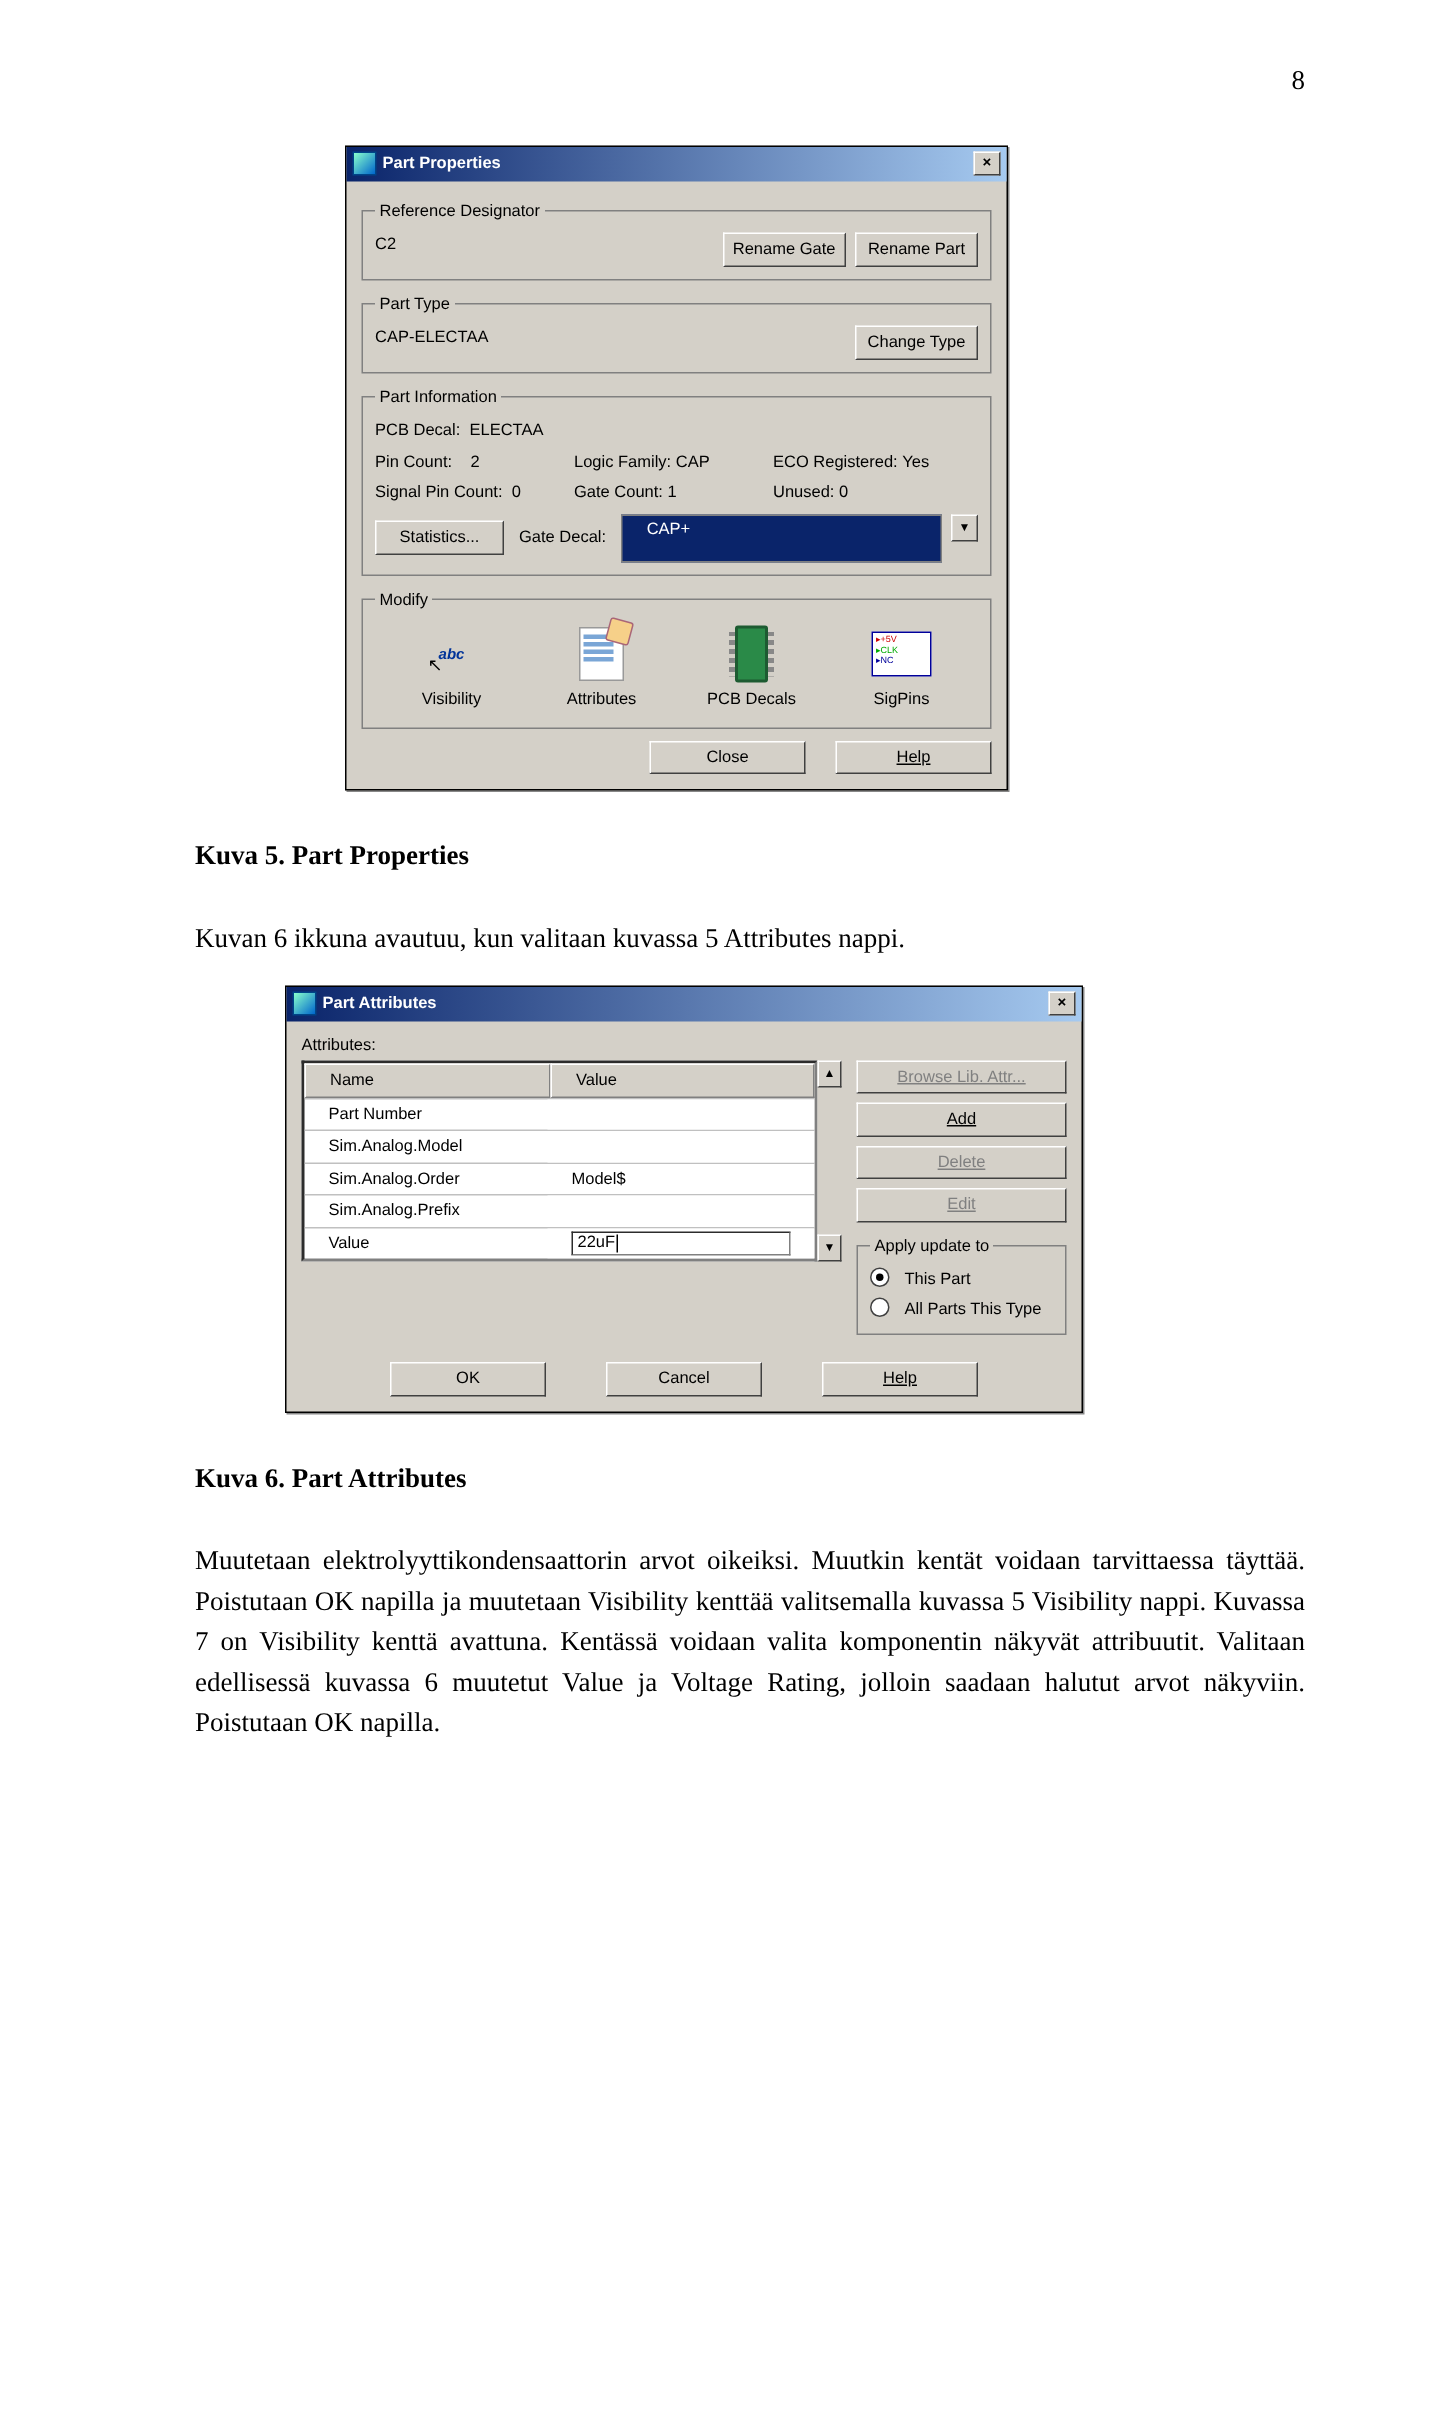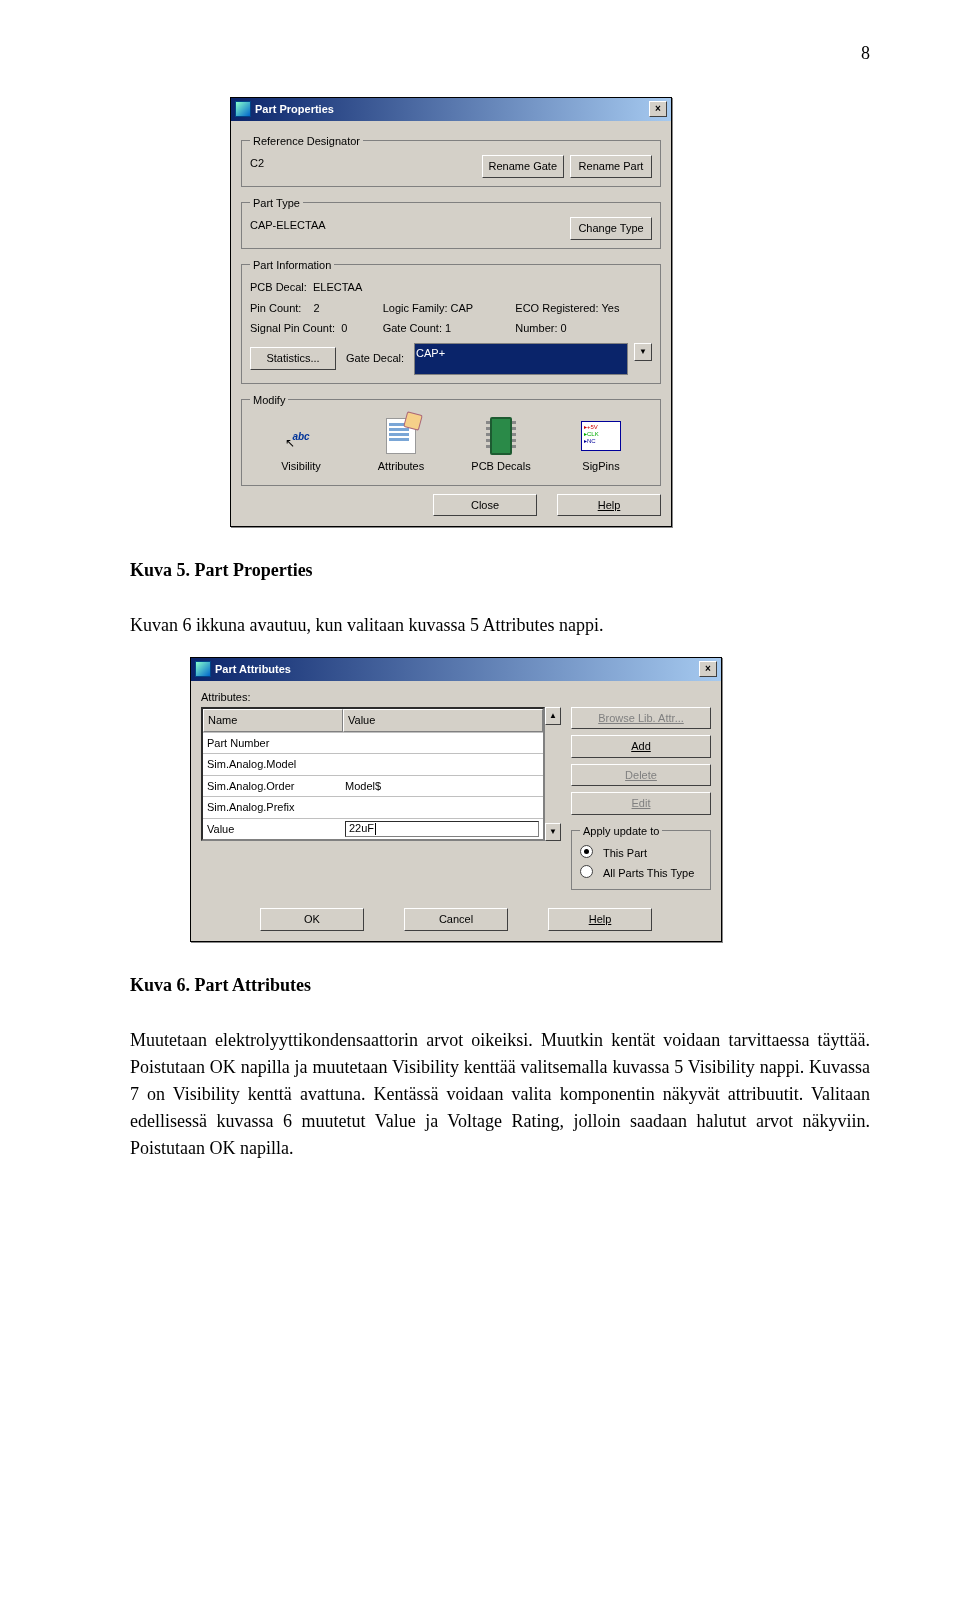--- a/index.html
+++ b/index.html
@@ -67,21 +67,21 @@
     border:1px solid #fff;
     border-right-color:#404040; border-bottom-color:#404040;
     font-size:11px; padding:2px 6px; min-width:68px;
     text-align:center;
     color:#000;
   }
   .btn.disabled { color:#808080; }
   .sel-dark {
     background:#0a246a; color:#fff;
     border:1px solid #808080;
-    font-size:11px; padding:1px 1px; height:32px;
+    font-size:11px; padding:1px 16px; height:32px;
     box-sizing:border-box;
     flex:1;
   }
   .dropbtn {
     width:16px; height:16px;
     background:#d4d0c8;
     border:1px solid #fff;
     border-right-color:#404040; border-bottom-color:#404040;
     display:flex; align-items:center; justify-content:center;
     font-size:8px;
@@ -111,21 +111,21 @@
   .underline-h { text-decoration:underline; }
 
   
   .attr-table {
     border:2px inset #808080;
     background:#fff;
     font-size:11px;
   }
   .attr-head { display:flex; }
   .attr-head .cell, .attr-row .cell {
-    padding:2px 4px;
+    padding:2px 16px;
   }
   .attr-head .cell {
     background:#d4d0c8;
     border:1px solid #fff;
     border-right-color:#808080; border-bottom-color:#808080;
     font-weight:normal;
   }
   .attr-body { max-height:120px; overflow:hidden; }
   .attr-row { display:flex; border-top:1px solid #c0c0c0; }
   .cell.name { width:130px; }
@@ -198,21 +198,21 @@
       <legend>Part Information</legend>
       <div class="info-grid">
         <div><span>PCB Decal:</span>&nbsp;&nbsp;<span>ELECTAA</span></div>
         <div></div>
           <div></div>
         <div><span>Pin Count:</span>&nbsp;&nbsp;&nbsp;&nbsp;<span>2</span></div>
         <div><span>Logic Family:</span>&nbsp;<span>CAP</span></div>
         <div><span>ECO Registered:</span>&nbsp;<span>Yes</span></div>
         <div><span>Signal Pin Count:</span>&nbsp;&nbsp;<span>0</span></div>
         <div><span>Gate Count:</span>&nbsp;<span>1</span></div>
-        <div><span>Number:</span>&nbsp;<span>0</span></div>
+        <div><span>Unused:</span>&nbsp;<span>0</span></div>
       </div>
       <div class="row" style="margin-top:6px; gap:10px; align-items:center">
         <div class="btn" style="min-width:72px">Statistics...</div>
         <span>Gate Decal:</span>
         <div class="row" style="flex:1">
           <div class="sel-dark">CAP+</div>
           <div class="dropbtn">▼</div>
         </div>
       </div>
     </fieldset>

